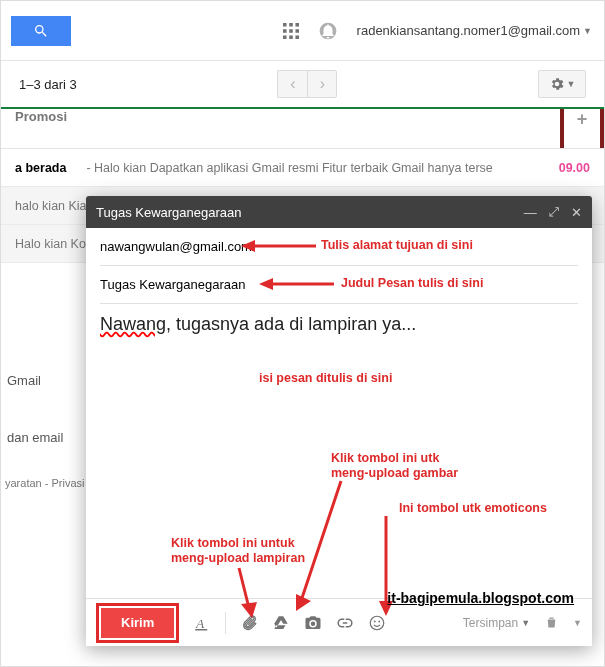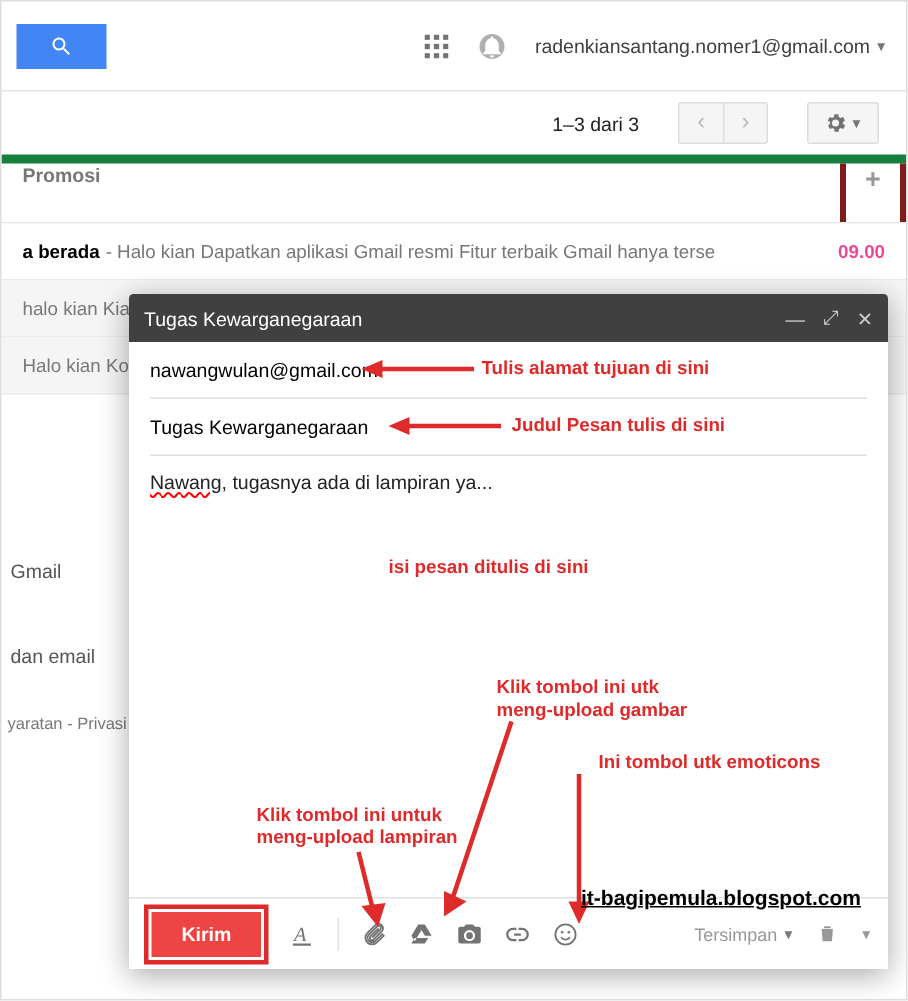--- a/index.html
+++ b/index.html
@@ -31,24 +31,24 @@
   }
   .top-spacer { flex: 1; }
   .top-icons { display: flex; align-items: center; gap: 19px; }
   .apps-grid { width: 16px; height: 16px; fill: #737373; }
   .bell { width: 20px; height: 20px; }
   .user-email { color: #404040; font-size: 13px; display: flex; align-items: center; gap: 3px; }
   .caret { font-size: 9px; color: #777; }
 
   .subbar {
     height: 48px;
-    display: flex; align-items: center; justify-content: flex-end;
+    display: flex; align-items: center; justify-content: space-between;
     padding: 0 18px;
     gap: 26px;
-    border-bottom: 6px solid #15803d;
+    border-bottom: 2px solid #15803d;
     color: #222;
     font-size: 13px;
   }
   .nav-btn {
     width: 30px; height: 28px;
     background: #f5f5f5;
     border: 1px solid #dcdcdc;
     color: #b7b7b7;
     font-size: 16px;
     cursor: default;
@@ -89,21 +89,21 @@
   .mail-row {
     height: 38px;
     display: flex; align-items: center;
     border-bottom: 1px solid #eaeaea;
     padding: 0 14px;
     font-size: 12.5px;
     white-space: nowrap; overflow: hidden;
     background: #f5f5f5;
   }
   .mail-row.unread { background: #fff; font-weight: bold; }
-  .mail-row .subject { font-weight: bold; margin-right: 4px; }
+  .mail-row .subject { font-weight: bold; margin-right: 20px; }
   .mail-row.unread .subject { color: #000; }
   .mail-row .frag { color: #777; font-weight: normal; }
   .mail-row .time { margin-left: auto; font-weight: bold; color: #ec4899; }
   .sidebar {
     position: absolute; left: 0; top: 300px;
     font-size: 13px; color: #555;
     padding: 6px 4px;
   }
   .sidebar .sb-link { padding: 6px 2px; cursor: pointer; }
   .sb-footer { color: #777; font-size: 11px; margin-top: 26px; }
@@ -143,21 +143,21 @@
   }
   .field-row input {
     border: none; outline: none;
     width: 100%; font-size: 13px;
     font-family: inherit;
     background: transparent;
   }
   .compose-body {
     flex: 1;
     padding: 10px 14px;
-    font-size: 13px;
+    font-size: 18px;
     color: #222;
     position: relative;
   }
   .compose-body .underline-err {
     text-decoration: underline wavy red;
   }
   .compose-toolbar {
     height: 48px;
     border-top: 1px solid #e0e0e0;
     display: flex; align-items: center;

